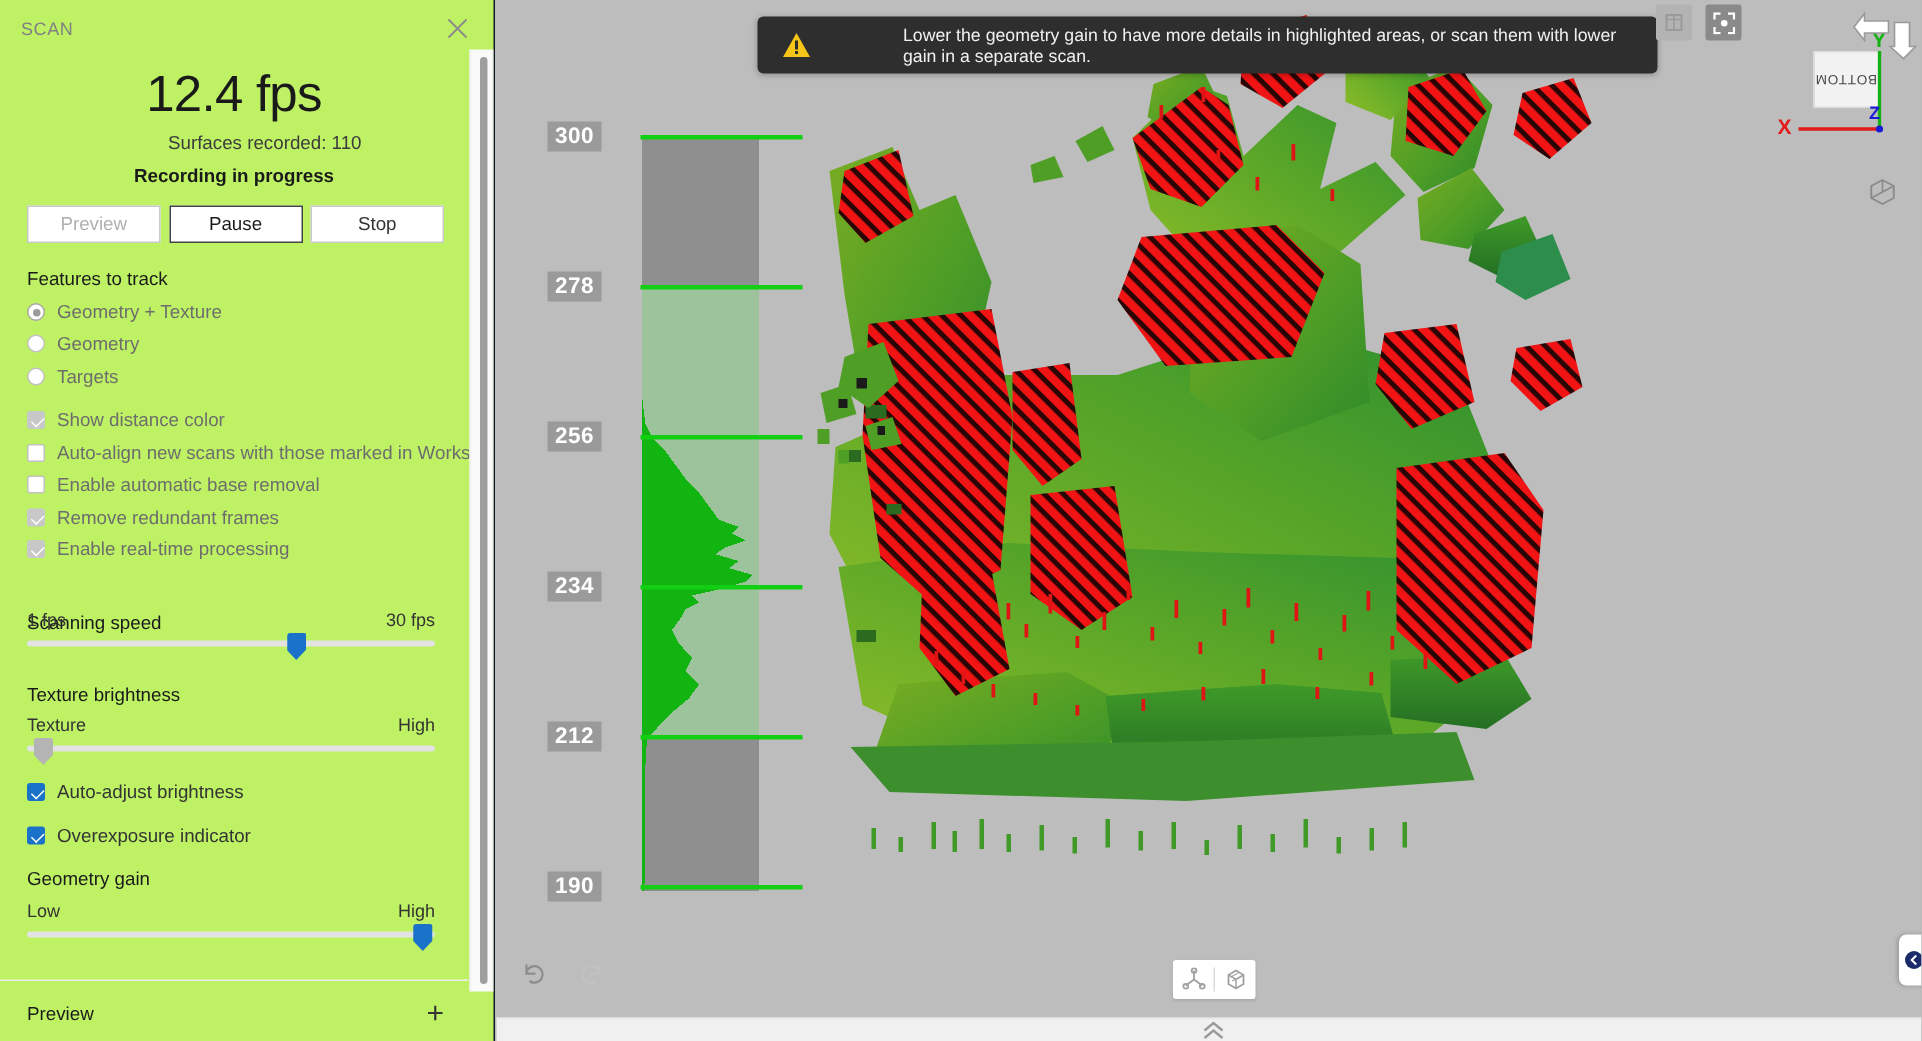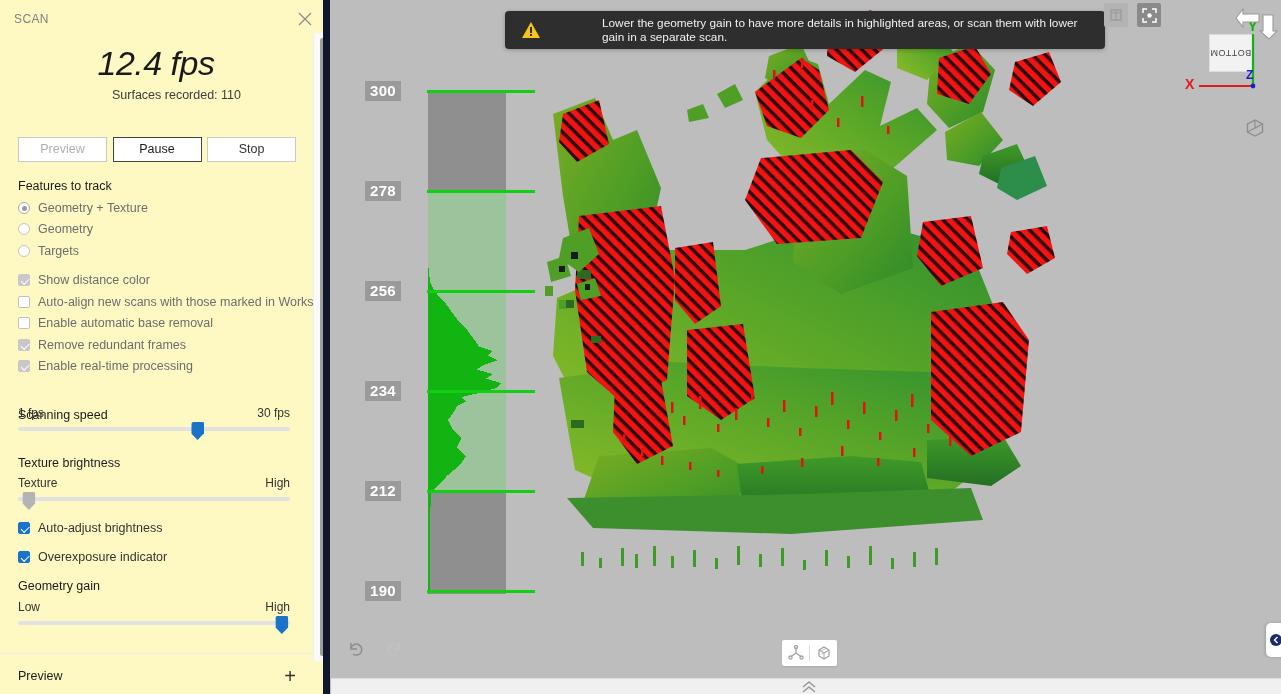--- a/index.html
+++ b/index.html
@@ -8,41 +8,41 @@
     font-family: "Liberation Sans", sans-serif;
     overflow: hidden;
     background: #bdbdbd;
   }
   #app { position: relative; width: 1281px; height: 694px; }
 
   
   #left-panel {
     position: absolute; left: 0; top: 0;
     width: 330px; height: 694px;
-    background: #fef9c3;
-    border-right: 7px solid #0f172a;
+    background: #bef264;
+    border-right: 1px solid #0f172a;
     overflow: hidden;
   }
   .panel-header {
     position: absolute; left: 0; top: 0; width: 330px; height: 34px;
   }
   .panel-title {
     position: absolute; left: 14px; top: 12px;
     font-size: 12px; color: #808080; letter-spacing: .4px;
   }
   .close-btn {
     position: absolute; right: 17px; top: 11px;
     width: 16px; height: 16px; cursor: pointer;
   }
   .close-btn svg { display: block; }
 
   .fps {
     position: absolute; left: 0; top: 44px; width: 312px;
     text-align: center; font-size: 34px; color: #1a1a1a;
-    font-weight: 400; letter-spacing: -0.5px; font-style: italic;
+    font-weight: 400; letter-spacing: -0.5px;
   }
   .surfaces {
     position: absolute; left: 0; top: 88px; width: 312px;
     text-align: center; font-size: 12.5px; color: #3c3c3c; padding-left: 41px;
   }
   .recording {
     position: absolute; left: 0; top: 110px; width: 312px;
     text-align: center; font-size: 12.5px; color: #1a1a1a; font-weight: bold;
   }
 
@@ -255,20 +255,21 @@
       <div class="panel-title">SCAN</div>
       <div class="close-btn">
         <svg width="16" height="16" viewBox="0 0 16 16">
             <path d="M2 2 L14 14 M14 2 L2 14" stroke="#8b8b8b" stroke-width="1.2" fill="none"></path>
           </svg>
       </div>
     </div>
 
     <div class="fps">12.4 fps</div>
     <div class="surfaces">Surfaces recorded: 110</div>
+    <div class="recording">Recording in progress</div>
 
     <div class="btn-row">
       <div class="btn disabled">Preview</div>
       <div class="btn active">Pause</div>
       <div class="btn">Stop</div>
     </div>
 
     <div class="section-label" style="top:179px">Features to track</div>
 
     <div class="opt-row" style="top:200px">

